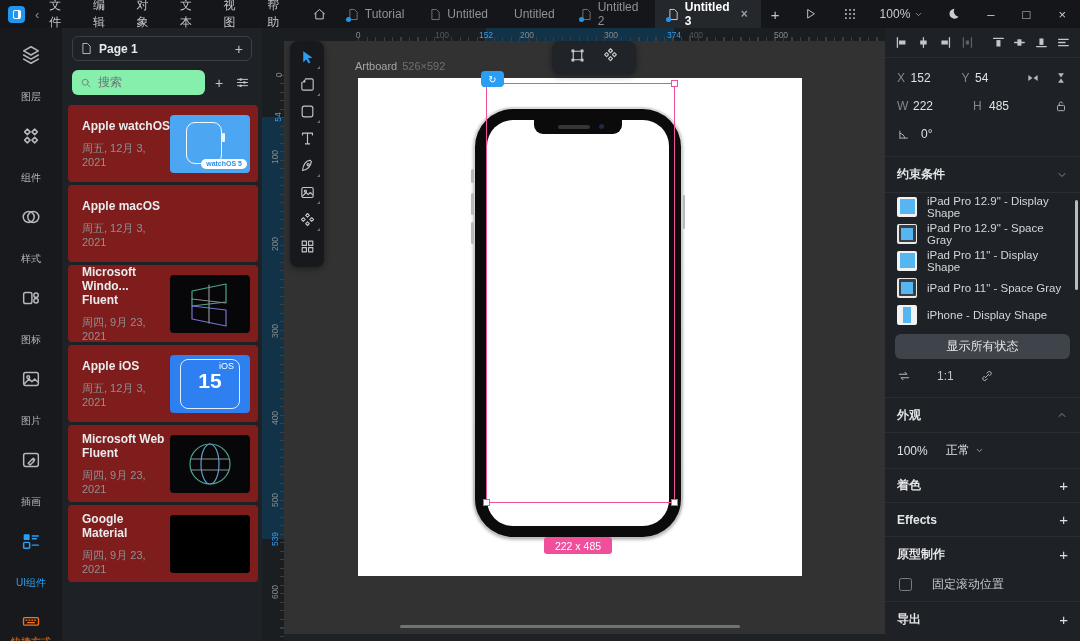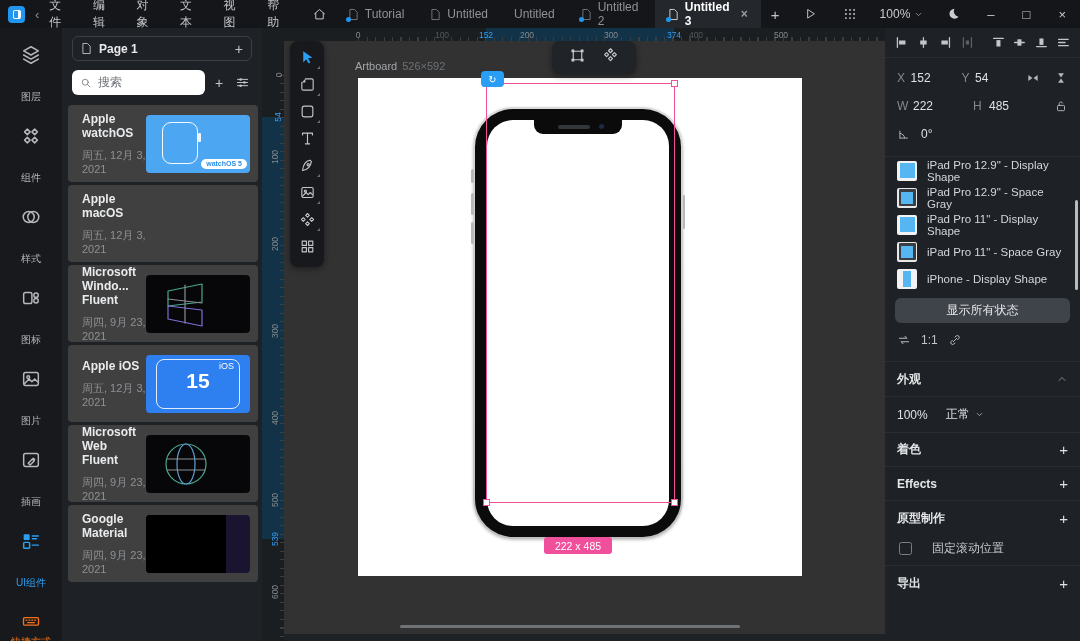--- a/index.html
+++ b/index.html
@@ -46,30 +46,30 @@
     gap:4px; color:#f97316; }
   .rail-bottom svg { width:20px; height:20px; }
   .rail-bottom .ri-label { font-size:10px; }
 
   
   .left-panel { position:absolute; left:62px; top:28px; width:200px; height:613px; background:#1e2126; z-index:30; }
   .page-selector { position:absolute; left:10px; top:8px; width:180px; height:25px; border:1px solid #3c4046;
     border-radius:6px; display:flex; align-items:center; padding:0 8px; gap:7px; color:#e7e9eb; font-size:12px; font-weight:bold; }
   .page-selector .ps-add { margin-left:auto; font-weight:normal; color:#c3c6c9; font-size:14px; }
   .search-row { position:absolute; left:10px; top:42px; width:180px; height:25px; display:flex; align-items:center; }
-  .search-box { width:133px; height:25px; background:#ffffff; border-radius:6px; display:flex; align-items:center;
+  .search-box { width:133px; height:25px; background:#86efac; border-radius:6px; display:flex; align-items:center;
     gap:6px; padding:0 8px; color:#6f7378; font-size:12px; }
   .search-plus { margin-left:10px; color:#c3c6c9; font-size:14px; }
   .search-filter { margin-left:12px; color:#c3c6c9; display:flex; }
   .cards { position:absolute; left:6px; top:77px; width:190px; display:flex; flex-direction:column; gap:3px; }
-  .card { height:77px; background:#404040; border-radius:4px; display:flex; align-items:center; padding:0 8px 0 14px; }
+  .card { height:77px; background:#7f1d1d; border-radius:4px; display:flex; align-items:center; padding:0 8px 0 14px; }
   .card-txt { flex:1; min-width:0; }
   .card-title { font-size:12px; font-weight:bold; color:#e9ebed; line-height:14px; }
   .card-date { font-size:11px; color:#8e9194; margin-top:8px; }
-  .thumb { position:relative; width:104px; height:58px; border-radius:4px; overflow:hidden; flex:none; }
+  .thumb { position:relative; width:80px; height:58px; border-radius:4px; overflow:hidden; flex:none; }
   .thumb svg { display:none; position:absolute; inset:0; }
   .thumb-none { visibility:hidden; }
   .thumb-watchos { background:#4da6f2; }
   .thumb-watchos::before { content:""; position:absolute; left:16px; top:7px; width:34px; height:40px;
     border:1.5px solid rgba(255,255,255,.95); border-radius:9px; }
   .thumb-watchos::after { content:""; position:absolute; left:52px; top:18px; width:3px; height:9px;
     background:rgba(255,255,255,.9); border-radius:1px; }
   .thumb-watchos .tbadge { position:absolute; right:3px; bottom:4px; background:#fff; color:#2b8fe8;
     font-size:7px; font-weight:bold; padding:1.5px 5px; border-radius:6px; }
   .thumb-ios { background:#2e7ff0; }
@@ -166,21 +166,21 @@
   .bezel-item { display:flex; align-items:center; gap:10px; height:27px; padding:0 12px; color:#d4d6d9; font-size:11.5px; }
   .bz-thumb { position:relative; width:20px; height:20px; border-radius:2px; background:#f2f2f2; flex:none; }
   .bz-thumb::after { content:""; position:absolute; background:#56b6f2; }
   .bz-ipad-display::after { inset:2.5px; }
   .bz-ipad-gray { background:#e8e8e8; }
   .bz-ipad-gray::before { content:""; position:absolute; inset:1.5px; background:#3a3d42; border-radius:1px; }
   .bz-ipad-gray::after { inset:4px; }
   .bz-iphone-display::after { left:6px; right:6px; top:2px; bottom:2px; }
   .show-all-btn { margin:6px 10px 8px; height:25px; background:#3f434a; border-radius:6px; display:flex;
     align-items:center; justify-content:center; color:#e4e6e8; }
-  .ratio-row { display:flex; align-items:center; gap:10px; padding:2px 12px 8px; color:#c3c6c9; }
+  .ratio-row { display:flex; align-items:center; gap:26px; padding:2px 12px 8px; color:#c3c6c9; }
   .appearance-row { display:flex; align-items:center; gap:18px; height:36px; padding:0 12px; }
   .blend { display:flex; align-items:center; gap:5px; color:#dfe2e4; }
   .row-plus { display:flex; align-items:center; height:34px; padding:0 12px; font-weight:bold; color:#e3e5e7; }
   .row-plus .plus { margin-left:auto; font-weight:normal; font-size:15px; color:#dfe1e3; }
   .proto-block { padding-bottom:4px; }
   .checkbox-row { display:flex; align-items:center; gap:20px; height:26px; padding:0 14px; color:#c7cacd; font-weight:normal; }
   .cbox { width:13px; height:13px; border:1.3px solid #7a7d82; border-radius:2.5px; }
   .insp-scrollbar { position:absolute; right:2px; top:172px; width:3px; height:90px; background:#b9bcbe; border-radius:2px; }
 
   svg { fill:none; stroke:currentColor; stroke-width:1.6; stroke-linecap:round; stroke-linejoin:round; }
@@ -660,20 +660,28 @@
       <div class="tr-row">
         <span class="tr-icons" style="margin:0 10px 0 0;">
           <svg width="14" height="14" viewBox="0 0 24 24">
               <path d="M5 19V7M5 19h13M5 11a8 8 0 0 1 8 8"></path>
             </svg>
         </span>
         <span class="tr-val">0°</span>
       </div>
     </div>
 
+    <div class="sec-head insp-sep">
+      <span>约束条件</span>
+      <span class="chev">
+        <svg width="12" height="12" viewBox="0 0 24 24">
+            <path d="M6 9l6 6 6-6"></path>
+          </svg>
+        </span>
+    </div>
 
     <div class="bezels">
       <div style="display:contents">
         <div class="bezel-item">
             <span class="bz-thumb bz-ipad-display"></span>
             <span>iPad Pro 12.9" - Display Shape</span>
           </div><div class="bezel-item">
             <span class="bz-thumb bz-ipad-gray"></span>
             <span>iPad Pro 12.9" - Space Gray</span>
           </div><div class="bezel-item">

